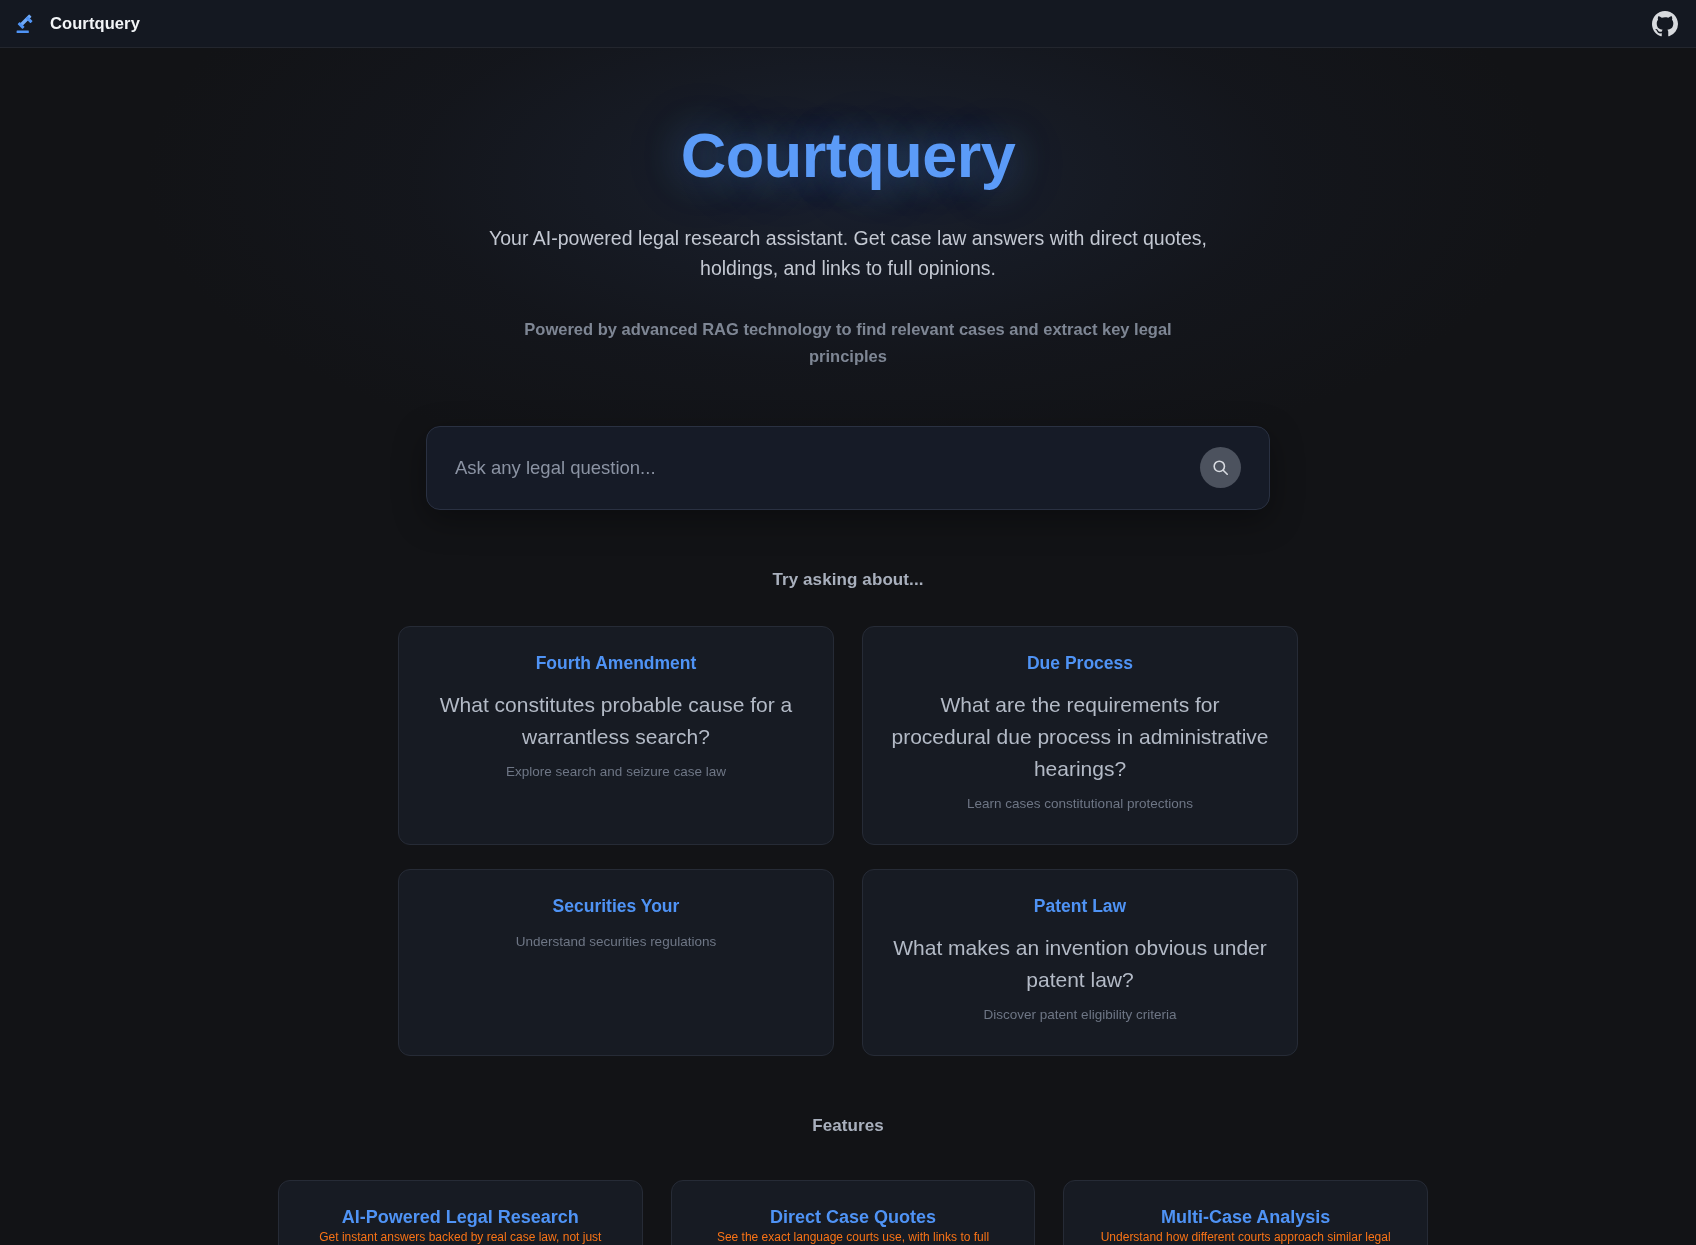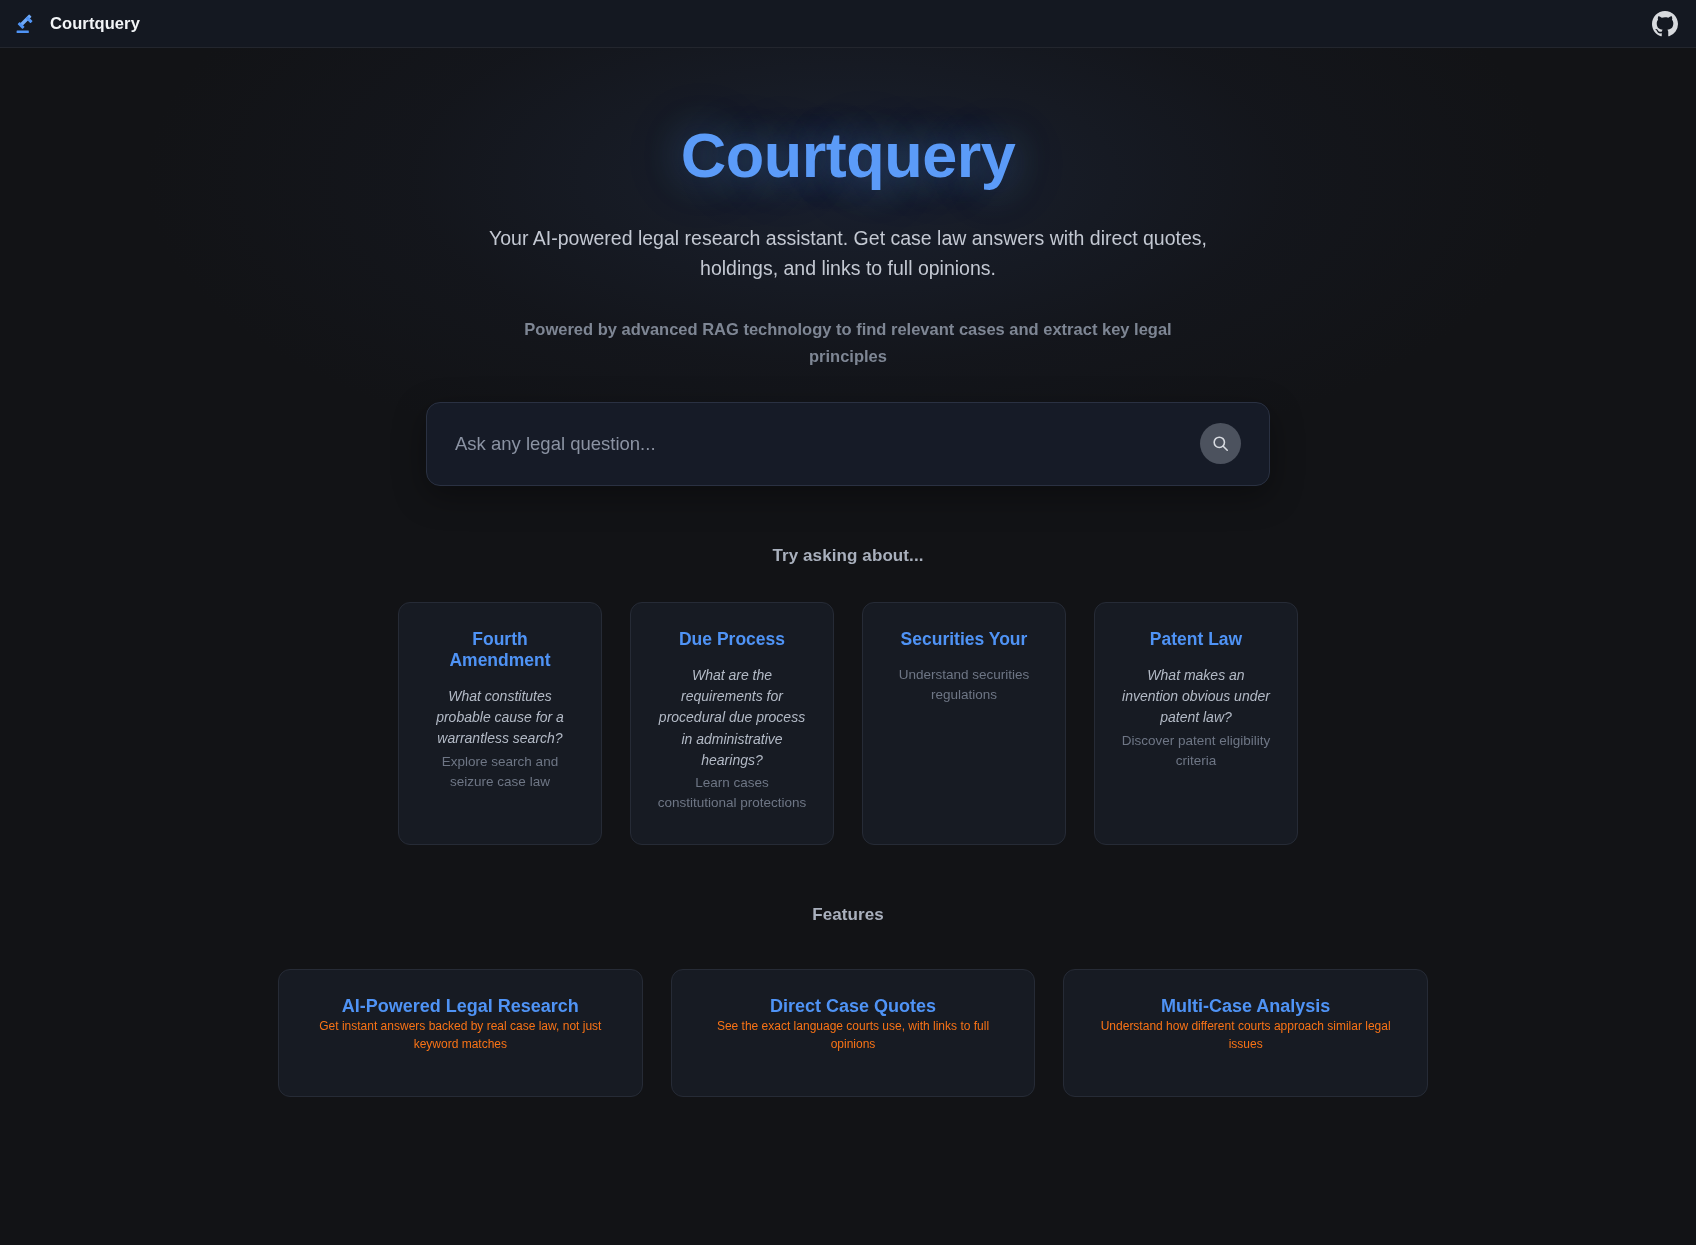--- a/index.html
+++ b/index.html
@@ -99,21 +99,21 @@
     width: 680px;
     text-align: center;
     font-size: 16.5px;
     line-height: 1.62;
     color: #7e8694;
     font-weight: 700;
   }
 
   
   .search-wrap {
-    margin: 32px auto 0;
+    margin: 56px auto 0;
     width: 844px;
   }
   .search-box {
     position: relative;
     height: 84px;
     background: #161b27;
     border: 1px solid #2a3142;
     border-radius: 14px;
     display: flex;
     align-items: center;
@@ -153,46 +153,45 @@
     font-weight: 700;
     color: #a9b0bd;
     letter-spacing: .1px;
   }
 
   
   .examples {
     margin: 0 auto;
     width: 900px;
     display: grid;
-    grid-template-columns: 1fr 1fr 1fr 1fr;
+    grid-template-columns: 1fr 1fr;
     gap: 24px 28px;
   }
   .example-card {
     background: #171b23;
     border: 1px solid #262b36;
     border-radius: 12px;
     padding: 26px 26px 30px;
     min-height: 142px;
     text-align: center;
     cursor: pointer;
   }
   .example-title {
     font-size: 17.5px;
     font-weight: 700;
     color: #4f93f5;
     margin-bottom: 15px;
   }
   .example-q {
-    font-size: 14px;
+    font-size: 21px;
     line-height: 1.52;
     color: #b3bac6;
-    font-style: italic;
   }
   .example-hint {
-    margin-top: 2px;
+    margin-top: 9px;
     font-size: 13.5px;
     line-height: 1.5;
     color: #6e7685;
   }
 
   
   .features {
     margin: 0 auto;
     width: 1150px;
     display: grid;

